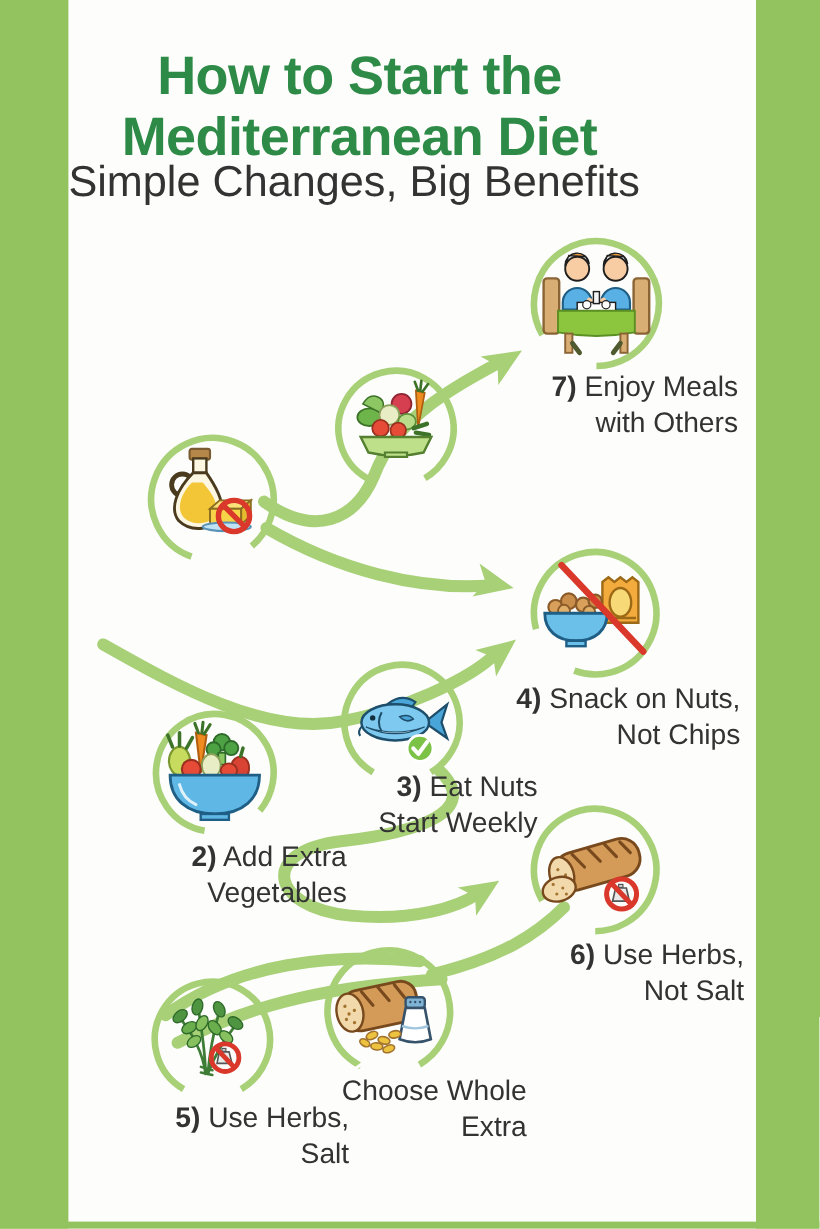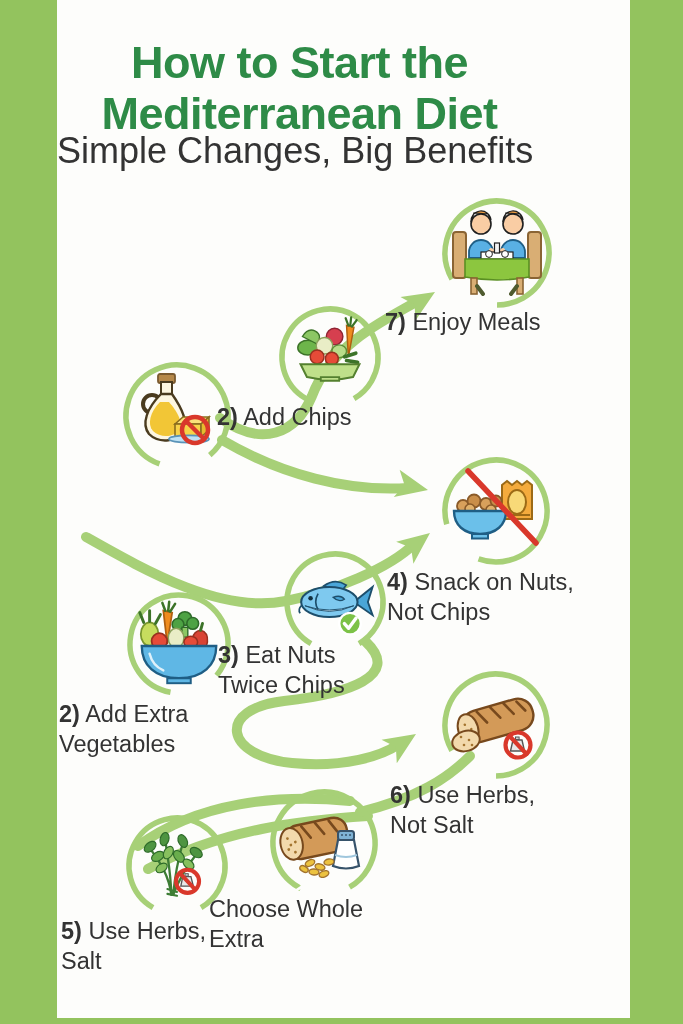--- a/index.html
+++ b/index.html
@@ -25,21 +25,21 @@
   .subtitle{
     position:absolute;left:57px;width:652px;top:130px;
     text-align:left;color:var(--text-dark);font-size:36px;font-weight:500;
   }
   .flow-svg{position:absolute;left:0;top:0;}
   .ring{fill:none;stroke:var(--path-green);stroke-width:5.5px;}
   .flowline{fill:none;stroke:var(--path-green);stroke-width:10px;stroke-linecap:round;}
   .arrowhead{fill:var(--path-green);}
   .icon{position:absolute;}
   .label{
-    position:absolute;width:230px;text-align:left;
+    position:absolute;width:230px;text-align:right;
     color:var(--text-dark);font-size:23.5px;line-height:1.26;
   }
   .label .num{font-weight:bold;}
 </style>
 </head>
 <body>
 
 <div class="canvas">
 
   <div class="side-border left"></div>
@@ -245,32 +245,29 @@
     <rect x="58.3" y="58" width="3.4" height="2.6" fill="#cfcfcf" stroke="#555555" stroke-width="1"></rect>
     <path d="M56,61 h8.5 l2.5,10 h-13 z" fill="#e8e8e8" stroke="#555555" stroke-width="1.4"></path>
     <circle cx="60" cy="66" r="0.9" fill="#555"></circle>
       <circle cx="62.5" cy="68.5" r="0.9" fill="#555"></circle>
     <circle cx="61" cy="66" r="12" fill="none" stroke="#d9382b" stroke-width="4.2"></circle>
     <line x1="53" y1="57.5" x2="69" y2="74.5" stroke="#d9382b" stroke-width="4.2" stroke-linecap="round"></line>
   </svg>
 
   <div class="label" style="left:385px;top:308px">
     <span class="num">7)</span><span> Enjoy Meals</span><br>
-  </div>
-  <div class="label" style="left:217px;top:403px">
-    <span class="num">2)</span><span> Add Chips</span><br>
-    <span></span>
+    <span>with Others</span>
   </div>
   <div class="label" style="left:387px;top:568px">
     <span class="num">4)</span><span> Snack on Nuts,</span><br>
     <span>Not Chips</span>
   </div>
   <div class="label" style="left:218px;top:641px">
     <span class="num">3)</span><span> Eat Nuts</span><br>
-    <span>Twice Chips</span>
+    <span>Start Weekly</span>
   </div>
   <div class="label" style="left:59px;top:700px">
     <span class="num">2)</span><span> Add Extra</span><br>
     <span>Vegetables</span>
   </div>
   <div class="label" style="left:390px;top:781px">
     <span class="num">6)</span><span> Use Herbs,</span><br>
     <span>Not Salt</span>
   </div>
   <div class="label" style="left:209px;top:895px">

